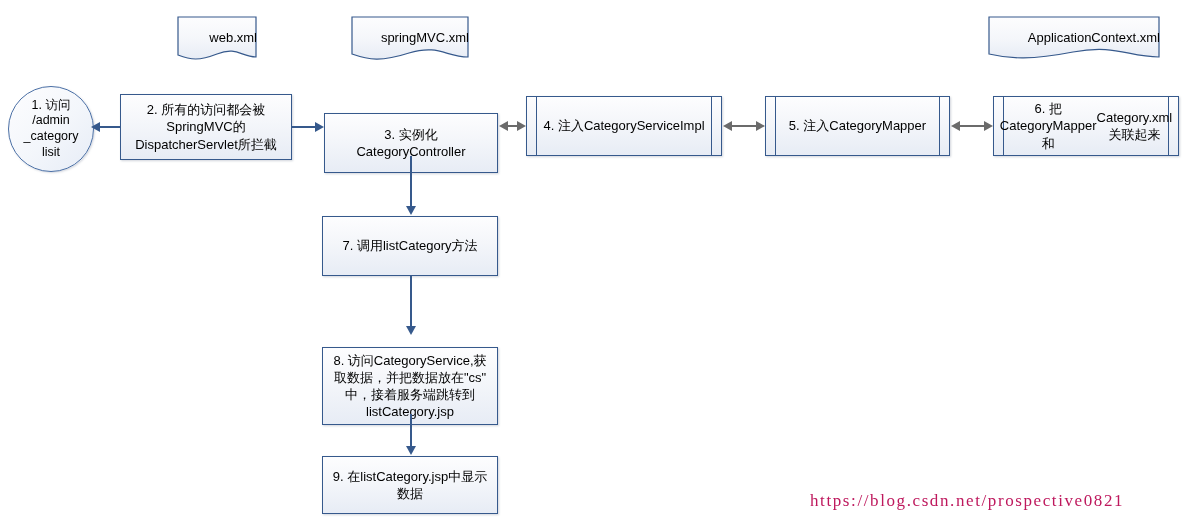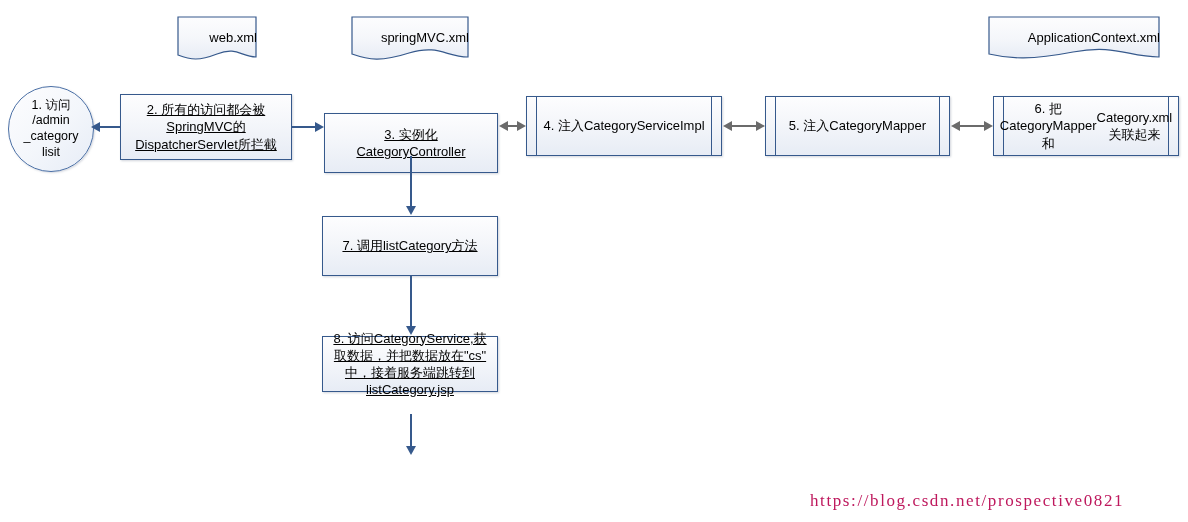--- a/index.html
+++ b/index.html
@@ -31,21 +31,20 @@
     color: #000;
   }
 
   
   .proc {
     border: 1px solid #36598c;
     background: linear-gradient(to bottom, #fdfdfe 0%, #f4f6fa 45%, #e7ecf5 100%);
     box-shadow: 1px 1px 2px rgba(90,105,130,0.28);
     font-size: 13px;
     padding: 2px 8px;
-    text-decoration: underline;
   }
 
   
   .subproc {
     border: 1px solid #36598c;
     background: linear-gradient(to bottom, #fdfdfe 0%, #f4f6fa 45%, #e7ecf5 100%);
     box-shadow: 1px 1px 2px rgba(90,105,130,0.28);
     font-size: 13px;
   }
   .subproc .inner {
@@ -225,29 +224,35 @@
       <div>Category.xml关联起来</div>
     </div>
   </div>
 
   <div class="node proc" style="left:322px; top:216px; width:176px; height:60px;">
     <div>
       <div>7.  调用listCategory方法</div>
     </div>
   </div>
 
-  <div class="node proc" style="left:322px; top:336px; width:176px; height:56px;">
+  <div class="node proc" style="left:322px; top:347px; width:176px; height:78px;">
     <div>
       <div>8.  访问CategoryService,获</div>
       <div>取数据，并把数据放在"cs"</div>
       <div>中，接着服务端跳转到</div>
       <div>listCategory.jsp</div>
     </div>
   </div>
 
+  <div class="node proc" style="left:322px; top:456px; width:176px; height:58px;">
+    <div>
+      <div>9.  在listCategory.jsp中显示</div>
+      <div>数据</div>
+    </div>
+  </div>
 
   <div class="conn h" style="left:98px; top:126px; width:22px;"></div>
   <div class="arrowhead ah-left" style="left:91px; top:122px;"></div>
 
   <div class="conn h" style="left:292px; top:126px; width:26px;"></div>
   <div class="arrowhead ah-right" style="left:315px; top:122px;"></div>
 
   <div class="dbl" style="left:499px; top:121px; width:27px;">
     <div class="hl"></div>
     <div class="bar"></div>

